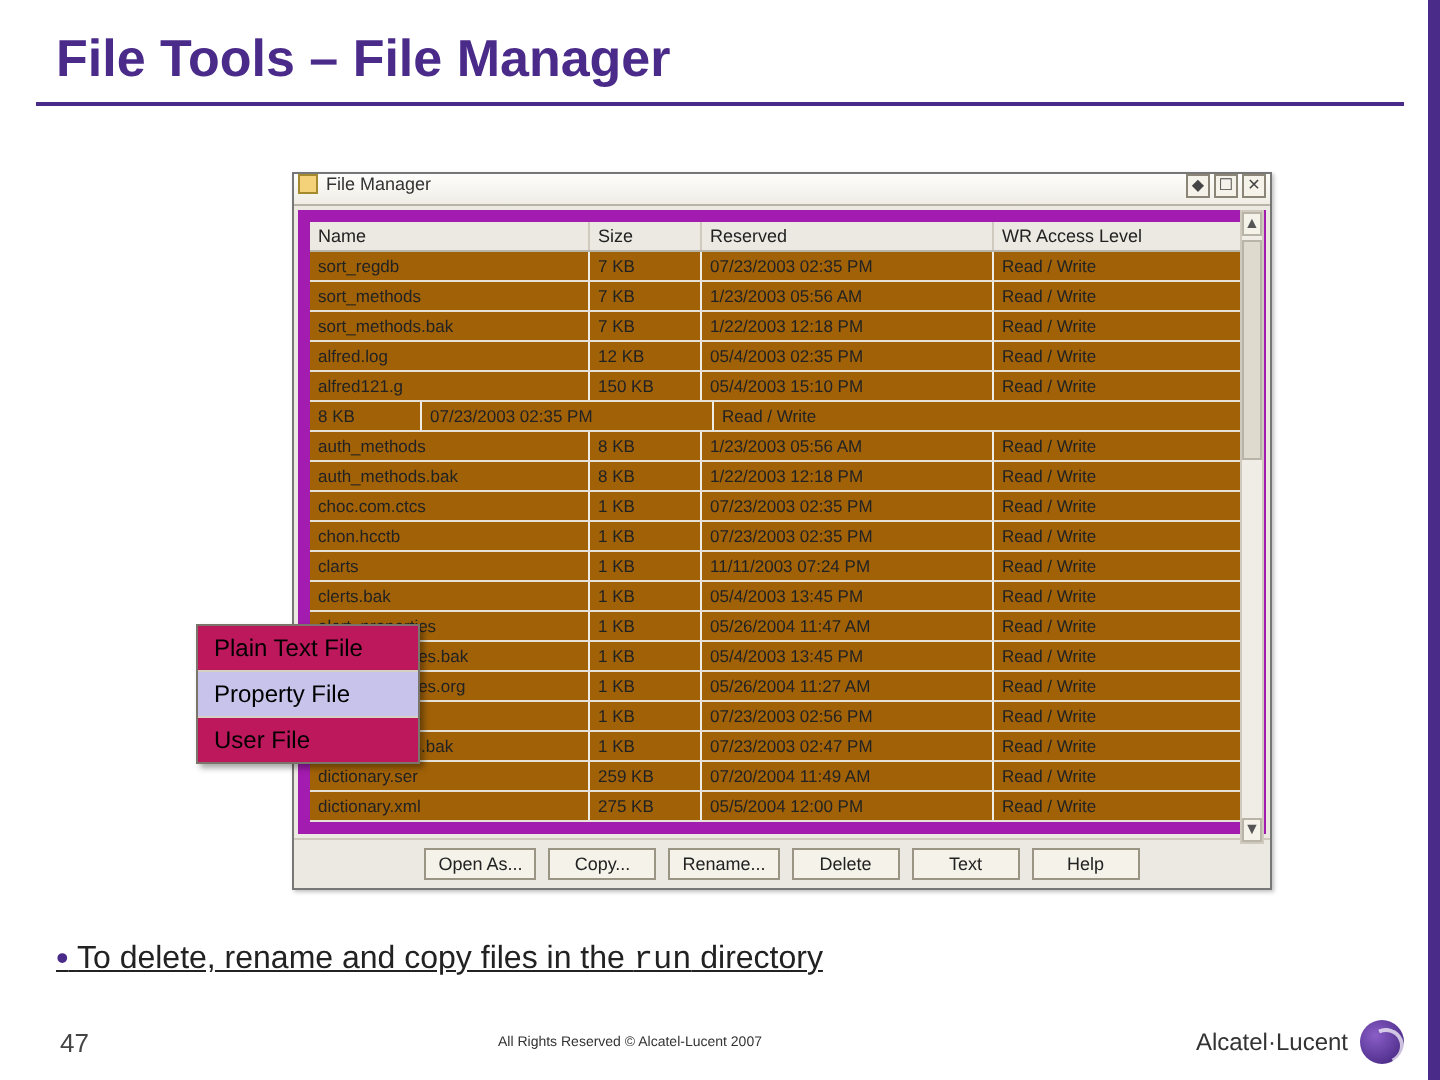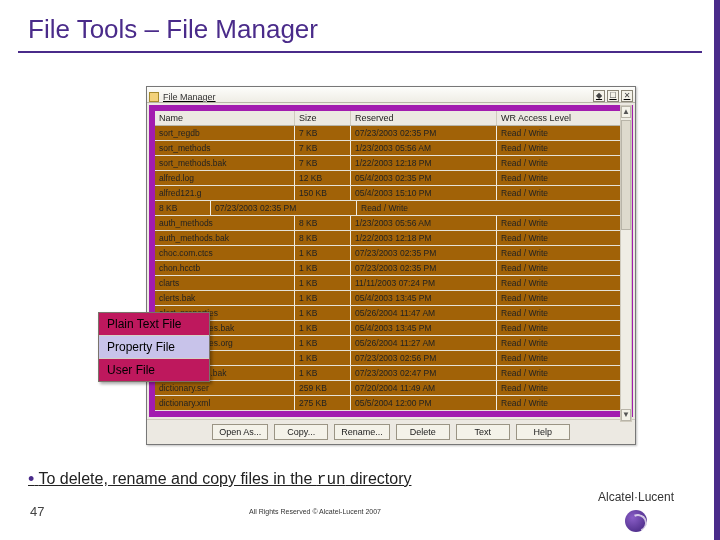--- a/index.html
+++ b/index.html
@@ -2,36 +2,36 @@
 <html><head>
 <meta charset="utf-8">
 <style>
   * { box-sizing: border-box; margin: 0; padding: 0; }
   body {
     width: 720px; height: 540px;
     font-family: "Trebuchet MS", Arial, sans-serif;
     background: #fff; position: relative; overflow: hidden;
   }
   .slide-title {
-    color: #4a2b8a; font-size: 26px; font-weight: 400;
+    color: #4a2b8a; font-size: 26px; font-weight: 700;
     padding: 14px 0 4px 28px;
   }
   .title-rule {
     height: 2px; background: #4a2b8a; margin: 2px 18px 0 18px;
   }
   .fm-window {
     position: absolute; left: 146px; top: 86px; width: 490px;
     border: 1px solid #777; background: #ece9e2;
     box-shadow: 1px 1px 2px rgba(0,0,0,.25);
     font-family: Tahoma, Arial, sans-serif; font-size: 9px;
   }
   .fm-titlebar {
-    display: flex; align-items: flex-end;
+    display: flex; align-items: flex-start;
     background: linear-gradient(#fdfdfb,#efede5);
-    border-bottom: 1px solid #b8b4a8; height: 16px; padding: 0 2px; text-decoration: underline;
+    border-bottom: 1px solid #b8b4a8; height: 16px; padding: 0 2px;
   }
   .fm-tbicon {
     width: 10px; height: 10px; background:#f3d27a; border:1px solid #a58a2d;
     margin-right: 4px;
   }
   .fm-tbtitle { flex:1; font-size:9px; color:#333; }
   .fm-winbtns { display:flex; gap:2px; }
   .fm-winbtn {
     width:12px; height:12px; border:1px solid #8a8577; background:#f4f2e9;
     font-size:8px; line-height:10px; text-align:center; color:#444;
@@ -94,21 +94,21 @@
   .bullet-line .dot{color:#4a2b8a; font-size:18px; position:relative; top:1px}
   .bullet-line code{font-family:"Courier New",monospace}
   .footer{
     position:absolute; left:0; right:0; bottom:8px;
     display:flex; align-items:center; font-size:10px; color:#444;
   }
   .pagenum{width:60px; padding-left:30px; font-size:13px}
   .copy{flex:1; text-align:center; font-size:7px; color:#333}
   .brand{
     width:150px; text-align:right; padding-right:18px;
-    font-size:12px; color:#333; display:flex; align-items:center; justify-content:flex-end; gap:6px;flex-direction:column;
+    font-size:12px; color:#333; display:flex; align-items:center; justify-content:flex-end; gap:6px;
   }
   .brand-logo{
     width:22px; height:22px; border-radius:50%;
     background: radial-gradient(circle at 35% 35%, #8a5ec7, #3c1f78);
     position:relative;
   }
   .brand-logo::after{
     content:""; position:absolute; left:4px; top:4px; width:14px; height:14px;
     border:2px solid rgba(255,255,255,.7); border-radius:50%;
     border-left-color:transparent; border-bottom-color:transparent;

